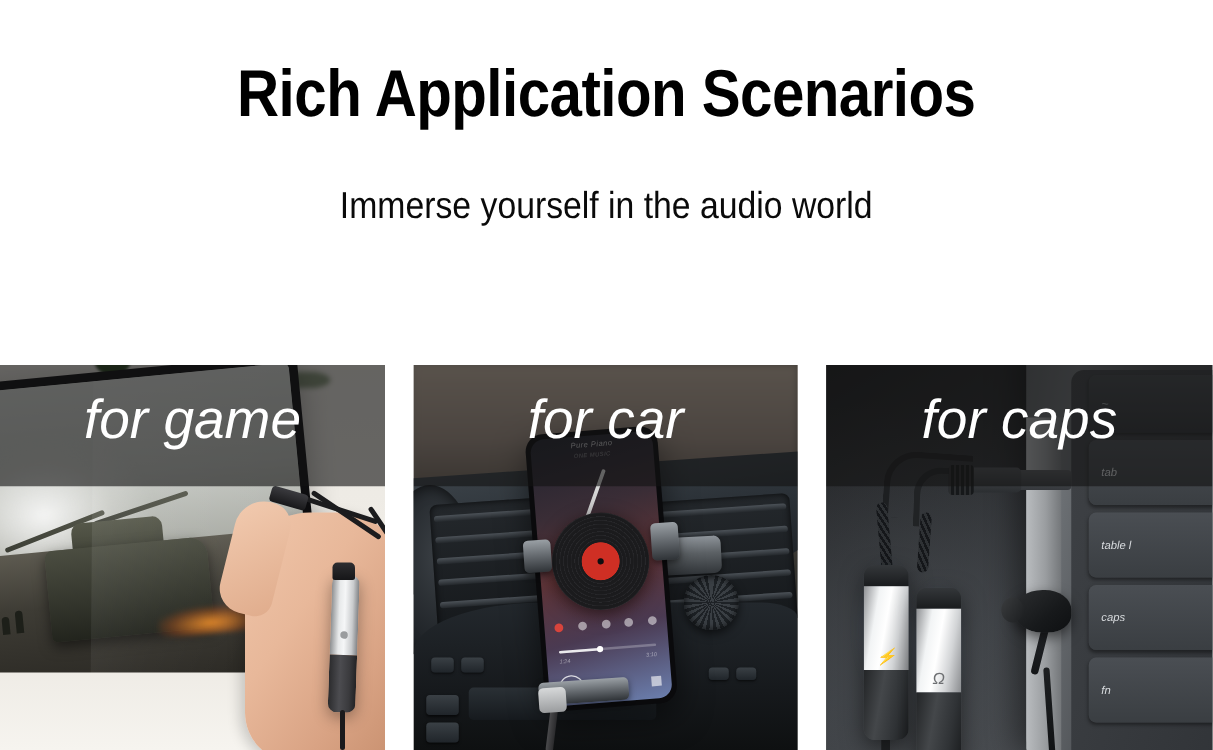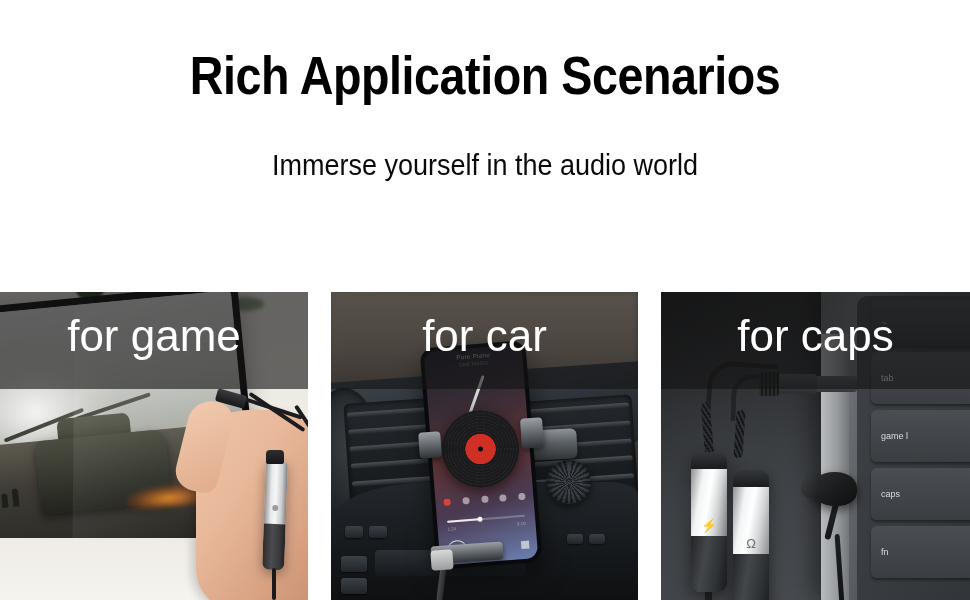--- a/index.html
+++ b/index.html
@@ -36,20 +36,21 @@
   .panel-row {
     position:absolute;
     left:0; top:292px;
     width:970px; height:308px;
   }
   .panel {
     position:absolute;
     top:0; height:308px;
     overflow:hidden;
     background:#2b2b2b;
+    font-style:italic;
   }
   #panel-game  { left:0px;   width:308px; }
   #panel-car   { left:331px; width:307px; }
   #panel-table { left:661px; width:309px; }
 
   .photo { position:absolute; inset:0; overflow:hidden; }
 
   
   .label-band {
     position:absolute;
@@ -751,21 +752,21 @@
       <div class="t-laptop"></div>
       <div class="t-laptop-edge"></div>
       <div class="t-keybed">
         <div class="t-key tilde">
           <span>~</span>
         </div>
         <div class="t-key tab">
           <span>tab</span>
         </div>
         <div class="t-key caps">
-          <span>game l</span>
+          <span>table l</span>
         </div>
         <div class="t-key shift">
           <span>caps</span>
         </div>
         <div class="t-key fnk">
           <span>fn</span>
         </div>
       </div>
 
       <div class="t-port"></div>

